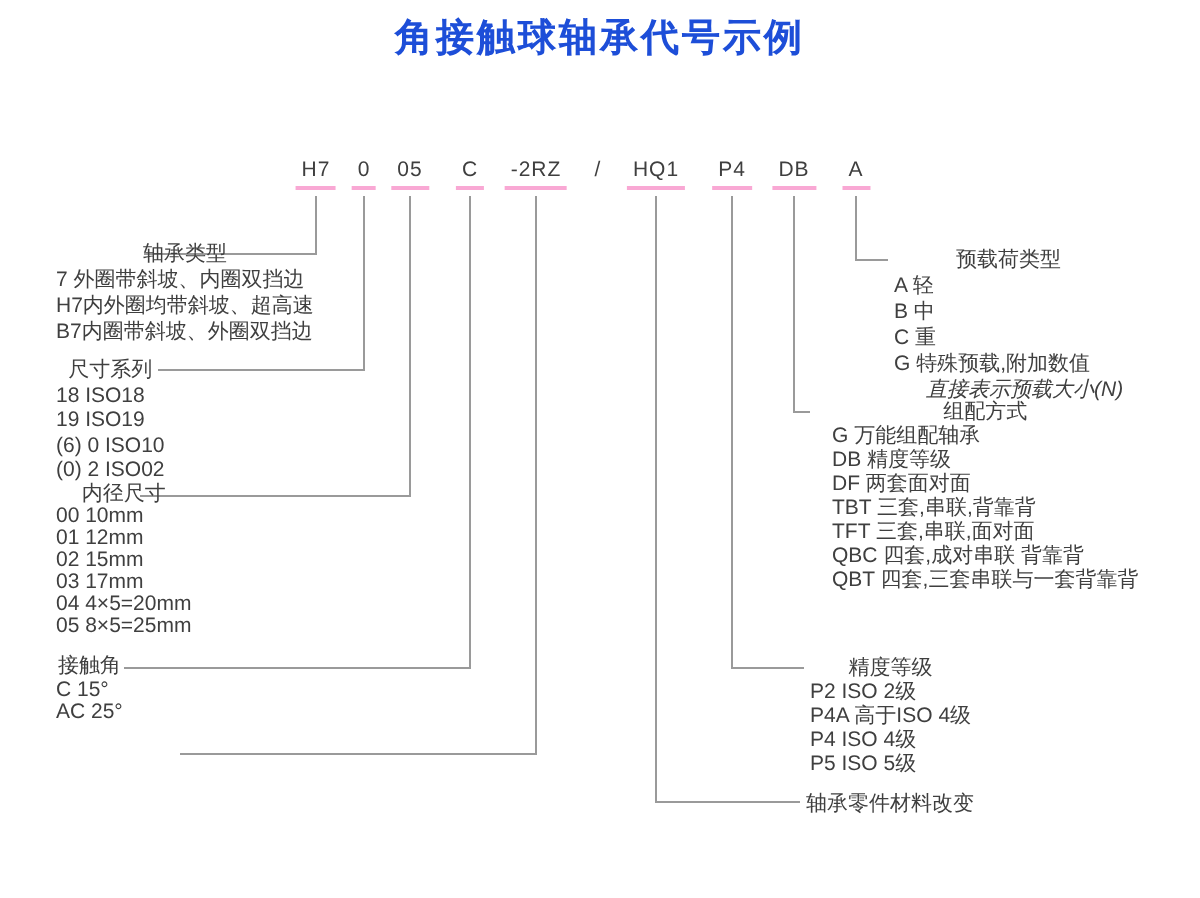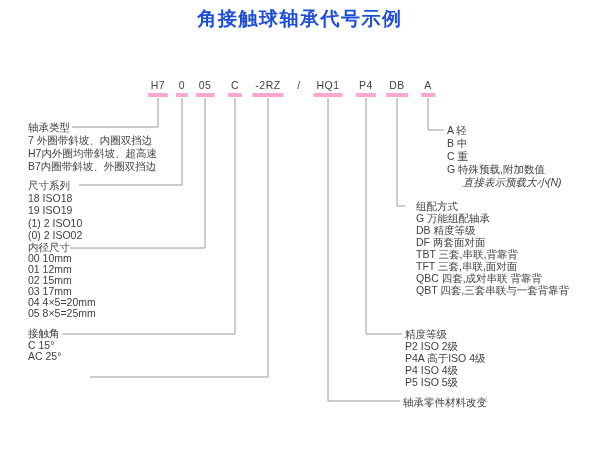--- a/index.html
+++ b/index.html
@@ -9,24 +9,24 @@
   }
   .title{
     position:absolute;left:0;top:6px;width:600px;text-align:center;
     font-size:19px;font-weight:bold;color:#1d4ed8;letter-spacing:1.5px;
   }
   .token{
     position:absolute;top:79px;transform:translateX(-50%);
     font-size:10.5px;color:#3f3f3f;letter-spacing:.5px;white-space:nowrap;
     padding:0 3px 2px 3px;
   }
-  .token.u{border-bottom:4px solid #f9a8d4;}
+  .token.u{border-bottom:2px solid #f9a8d4;}
   svg.lines{position:absolute;left:0;top:0;}
   .section{position:absolute;font-size:10.5px;white-space:nowrap;}
-  .section .hd{color:#3f3f3f;}
+  .section .hd{color:#3f3f3f;text-align:center;}
   .section .it{color:#3f3f3f;}
   .it.indent{padding-left:16px;font-style:italic;}
 </style>
 </head>
 <body>
 
 <div id="canvas">
 
   <div class="title">角接触球轴承代号示例</div>
 
@@ -59,21 +59,21 @@
     <div class="hd">轴承类型</div>
     <div class="it">7 外圈带斜坡、内圈双挡边</div>
     <div class="it">H7内外圈均带斜坡、超高速</div>
     <div class="it">B7内圈带斜坡、外圈双挡边</div>
   </div>
 
   <div class="section" style="left:28px;top:179px;line-height:12.5px">
     <div class="hd">尺寸系列</div>
     <div class="it">18 ISO18</div>
     <div class="it">19 ISO19</div>
-    <div class="it">(1) 2 ISO10</div>
+    <div class="it">(6) 0 ISO10</div>
     <div class="it">(0) 2 ISO02</div>
   </div>
 
   <div class="section" style="left:28px;top:242px;line-height:11px">
     <div class="hd">内径尺寸</div>
     <div class="it">00 10mm</div>
     <div class="it">01 12mm</div>
     <div class="it">02 15mm</div>
     <div class="it">03 17mm</div>
     <div class="it">04 4×5=20mm</div>
@@ -81,20 +81,21 @@
   </div>
 
   <div class="section" style="left:28px;top:328px;line-height:11.5px">
     <div class="hd">接触角</div>
     <div class="it">C 15°</div>
     <div class="it">AC 25°</div>
   </div>
 
 
   <div class="section" style="left:447px;top:124px;line-height:13px">
+    <div class="hd">预载荷类型</div>
     <div class="it">A 轻</div>
     <div class="it">B 中</div>
     <div class="it">C 重</div>
     <div class="it">G 特殊预载,附加数值</div>
     <div class="it indent">直接表示预载大小(N)</div>
   </div>
 
   <div class="section" style="left:416px;top:200px;line-height:12px">
     <div class="hd">组配方式</div>
     <div class="it">G 万能组配轴承</div>

